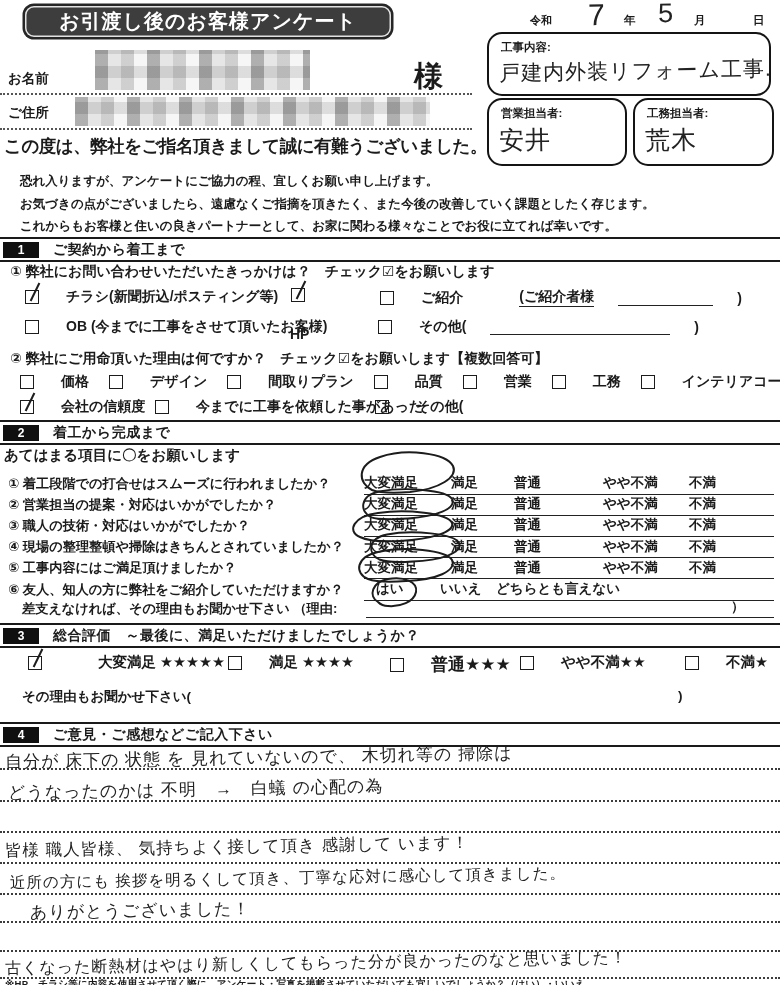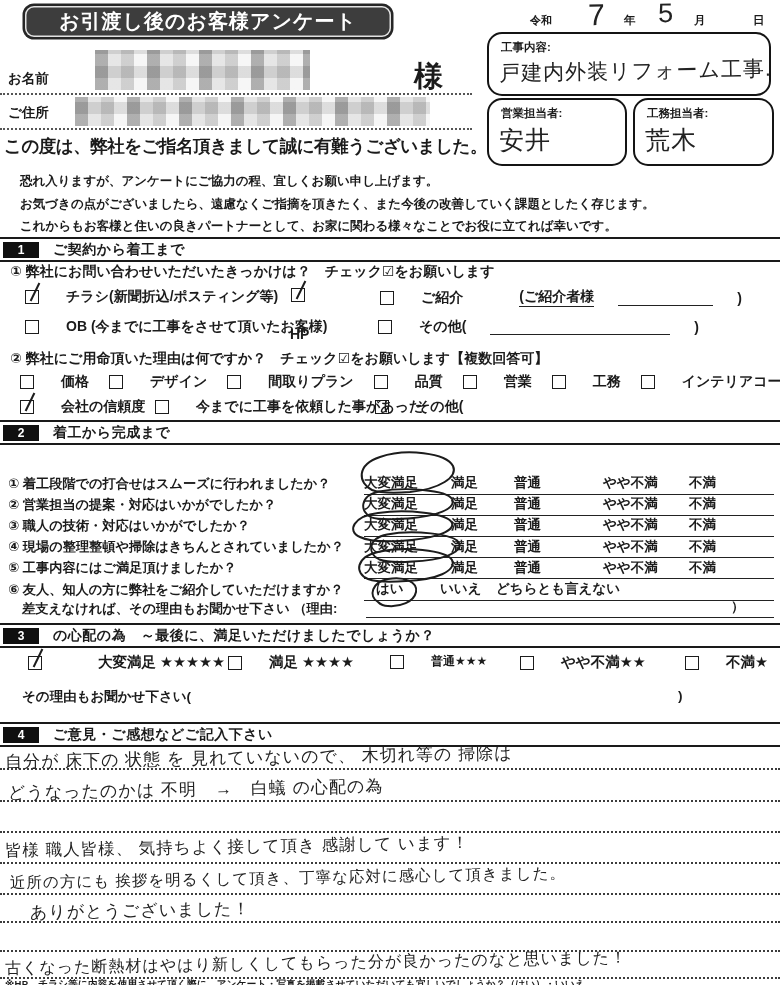--- a/index.html
+++ b/index.html
@@ -188,20 +188,21 @@
     <span>その他(</span>
     <span style="width:320px;"></span>
     <span>)</span>
   </div>
 
   <div class="sechead" style="top:420px;">
     <span class="secnum">2</span>
     <span class="sectitle">着工から完成まで</span>
   </div>
 
+  <div class="abs b" style="left:4px;top:446px;font-size:14.5px;">あてはまる項目に〇をお願いします</div>
 
   <div class="rtable">
 
     <div class="rrow">
       <span class="rq"><span>①</span> <span>着工段階での打合せはスムーズに行われましたか？</span></span>
       <span class="ropts">
         <span class="w1">大変満足</span>
         <span class="w2">満足</span>
         <span class="w3">普通</span>
         <span class="w4">やや不満</span>
@@ -280,33 +281,33 @@
       </span>
     </div>
   </div>
 
   <div class="abs b" style="left:22px;top:600px;font-size:13.2px;text-align:center;">差支えなければ、その理由もお聞かせ下さい （理由:</div>
   <div class="abs b" style="left:731px;top:598px;font-size:13.5px;">）</div>
   <div class="abs" style="left:366px;top:617px;width:408px;border-top:1.8px solid #222;"></div>
 
   <div class="sechead" style="top:623px;">
     <span class="secnum">3</span>
-    <span class="sectitle">の心配の為　～最後に、満足いただけましたでしょうか？</span>
+    <span class="sectitle">総合評価　～最後に、満足いただけましたでしょうか？</span>
   </div>
 
   <div class="abs opt" style="left:28px;top:653px;font-size:14.5px;">
     <span class="cb checked"></span>
     <span style="width:5px;"></span>
     <span>大変満足 ★★★★★</span>
   </div>
   <div class="abs opt" style="left:228px;top:653px;font-size:14.5px;align-items:center;">
     <span class="cb"></span>
     <span>満足 ★★★★</span>
   </div>
-  <div class="abs opt" style="left:390px;top:653px;font-size:12px;">
+  <div class="abs opt" style="left:390px;top:653px;font-size:17px;">
     <span class="cb"></span>
     <span>普通★★★</span>
   </div>
   <div class="abs opt" style="left:520px;top:653px;font-size:14.5px;">
     <span class="cb"></span>
     <span>やや不満★★</span>
   </div>
   <div class="abs opt" style="left:685px;top:653px;font-size:14.5px;">
     <span class="cb"></span>
     <span>不満★</span>

